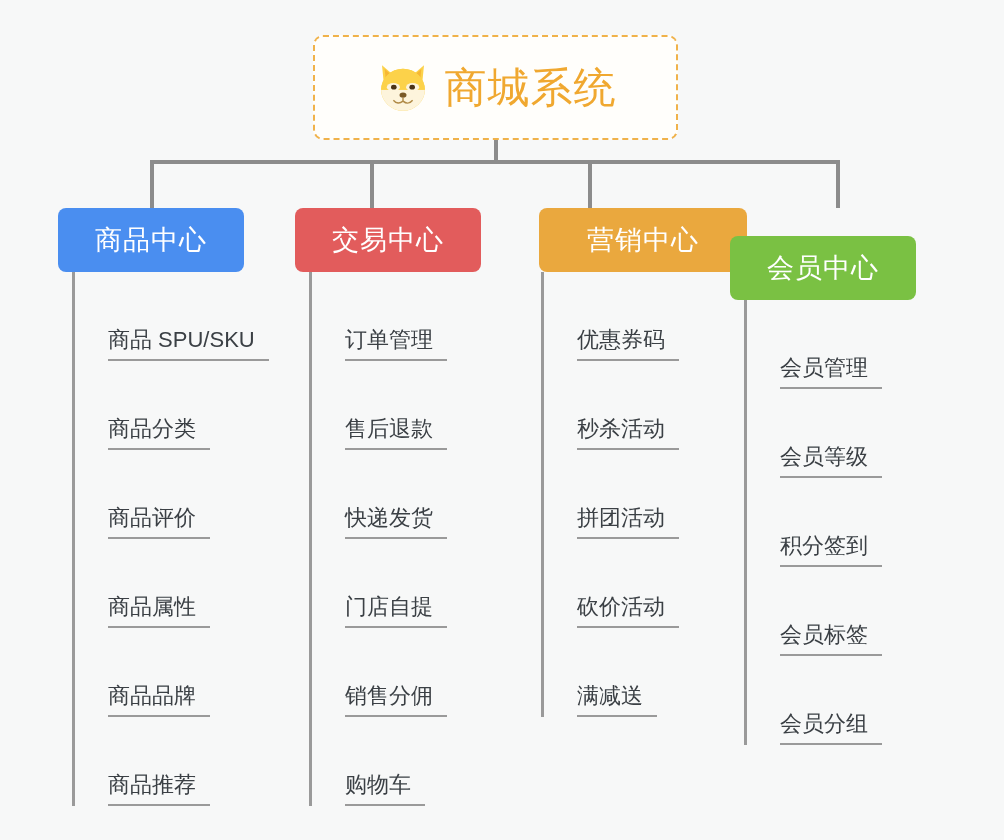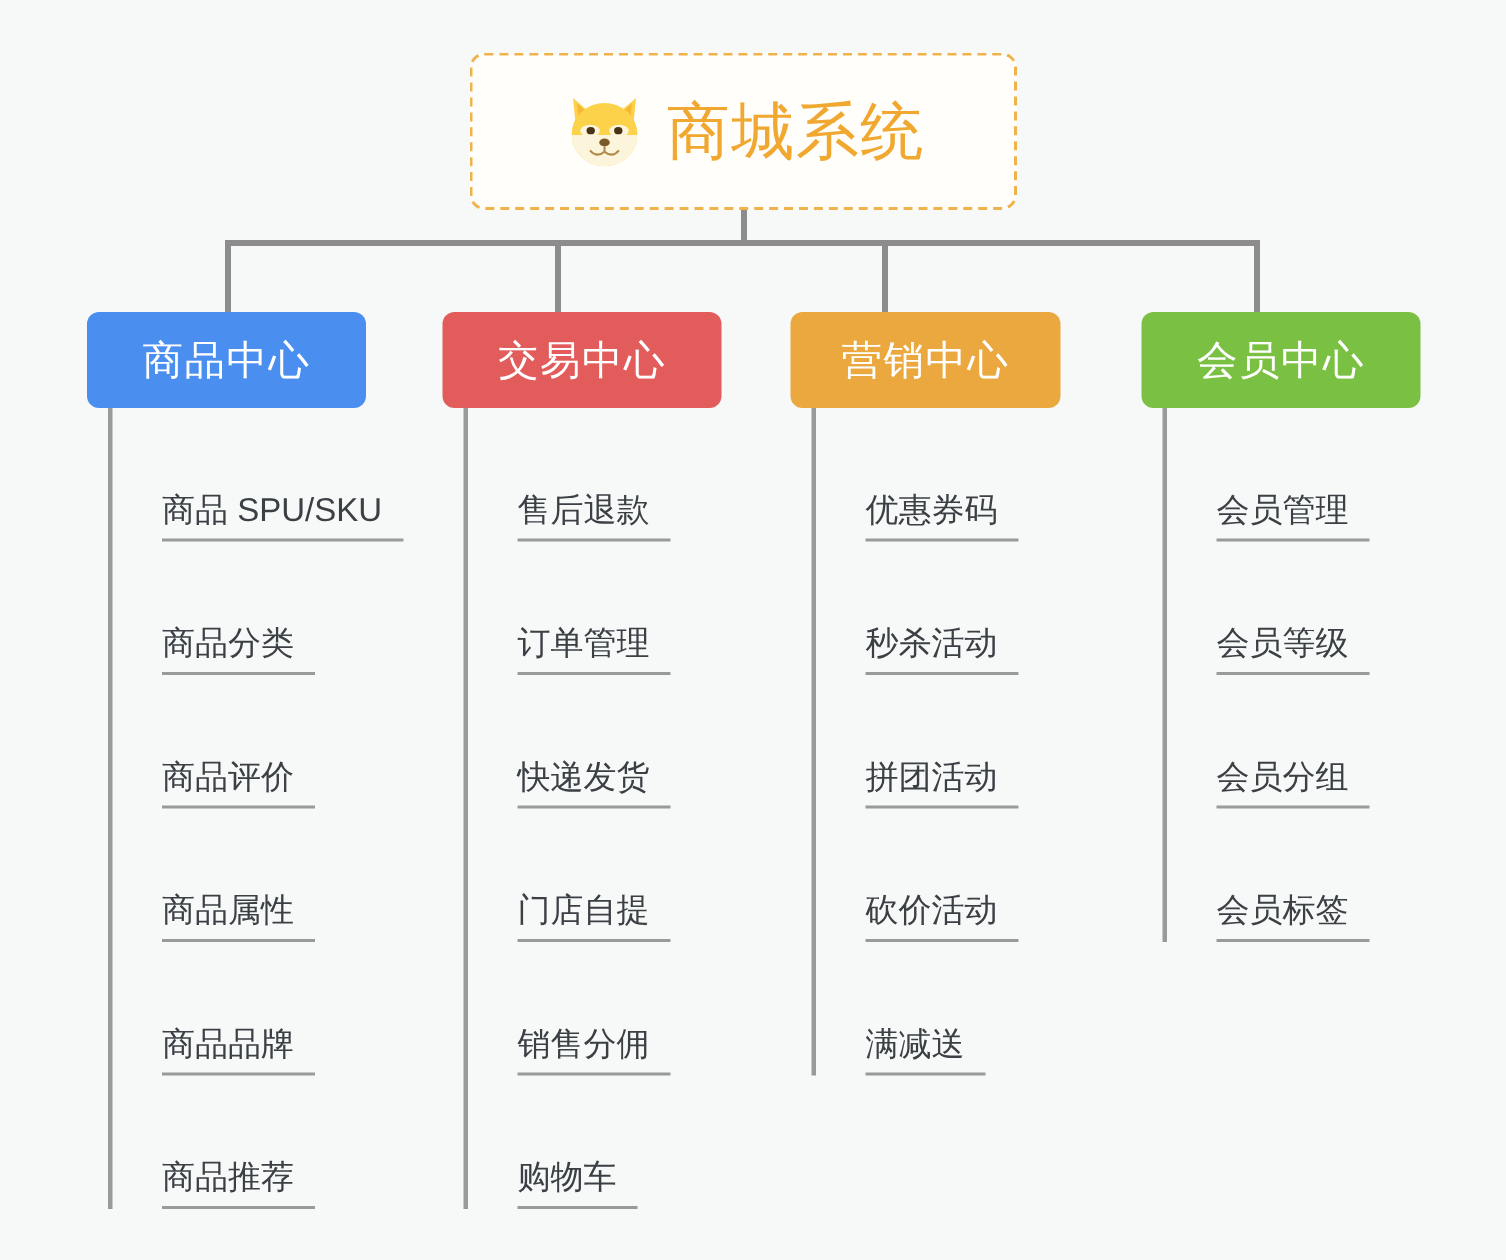--- a/index.html
+++ b/index.html
@@ -52,36 +52,36 @@
   #drop-4 { left: 836px; }
 
   
   .column {
     position: absolute;
     top: 208px;
   }
   #col-0 { left: 58px;  width: 200px; }
   #col-1 { left: 295px; width: 200px; }
   #col-2 { left: 527px; width: 200px; }
-  #col-3 { left: 761px; width: 200px; }
+  #col-3 { left: 730px; width: 200px; margin-top: 28px; }
 
   .cat-box {
     height: 64px;
     border-radius: 8px;
     display: flex;
     align-items: center;
     justify-content: center;
     color: #ffffff;
     font-size: 27px;
     letter-spacing: 1px;
     white-space: nowrap;
   }
   #col-0 .cat-box { width: 186px; }
   #col-1 .cat-box { width: 186px; }
-  #col-2 .cat-box { width: 180px; }
+  #col-2 .cat-box { width: 208px; margin-left: 12px; }
   #col-3 .cat-box { width: 186px; }
 
   
   .leaf-list {
     position: relative;
     margin-left: 14px;
     border-left: 3px solid #9a9a9a;
     padding-top: 0;
   }
   .leaf-item {
@@ -155,24 +155,24 @@
       <div class="leaf-item">
           <span class="leaf-label">商品推荐</span>
         </div>
     </div>
   </div>
 
   <div class="column" id="col-1">
     <div class="cat-box" style="background: rgb(226, 92, 92);">交易中心</div>
     <div class="leaf-list">
       <div class="leaf-item">
+          <span class="leaf-label">订单管理</span>
+        </div>
+      <div class="leaf-item">
           <span class="leaf-label">售后退款</span>
-        </div>
-      <div class="leaf-item">
-          <span class="leaf-label">订单管理</span>
         </div>
       <div class="leaf-item">
           <span class="leaf-label">快递发货</span>
         </div>
       <div class="leaf-item">
           <span class="leaf-label">门店自提</span>
         </div>
       <div class="leaf-item">
           <span class="leaf-label">销售分佣</span>
         </div>
@@ -206,21 +206,24 @@
   <div class="column" id="col-3">
     <div class="cat-box" style="background: rgb(122, 193, 67);">会员中心</div>
     <div class="leaf-list">
       <div class="leaf-item">
           <span class="leaf-label">会员管理</span>
         </div>
       <div class="leaf-item">
           <span class="leaf-label">会员等级</span>
         </div>
       <div class="leaf-item">
+          <span class="leaf-label">积分签到</span>
+        </div>
+      <div class="leaf-item">
+          <span class="leaf-label">会员标签</span>
+        </div>
+      <div class="leaf-item">
           <span class="leaf-label">会员分组</span>
         </div>
-      <div class="leaf-item">
-          <span class="leaf-label">会员标签</span>
-        </div>
     </div>
   </div>
 
 </div>
 
 </body></html>

